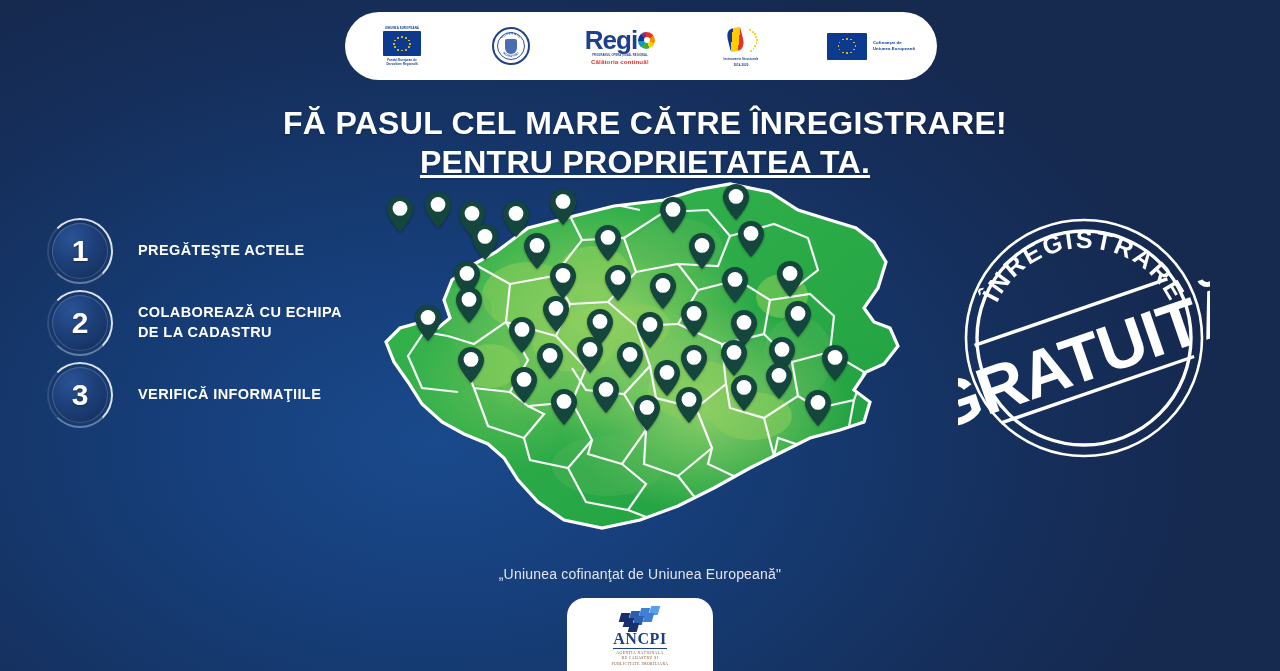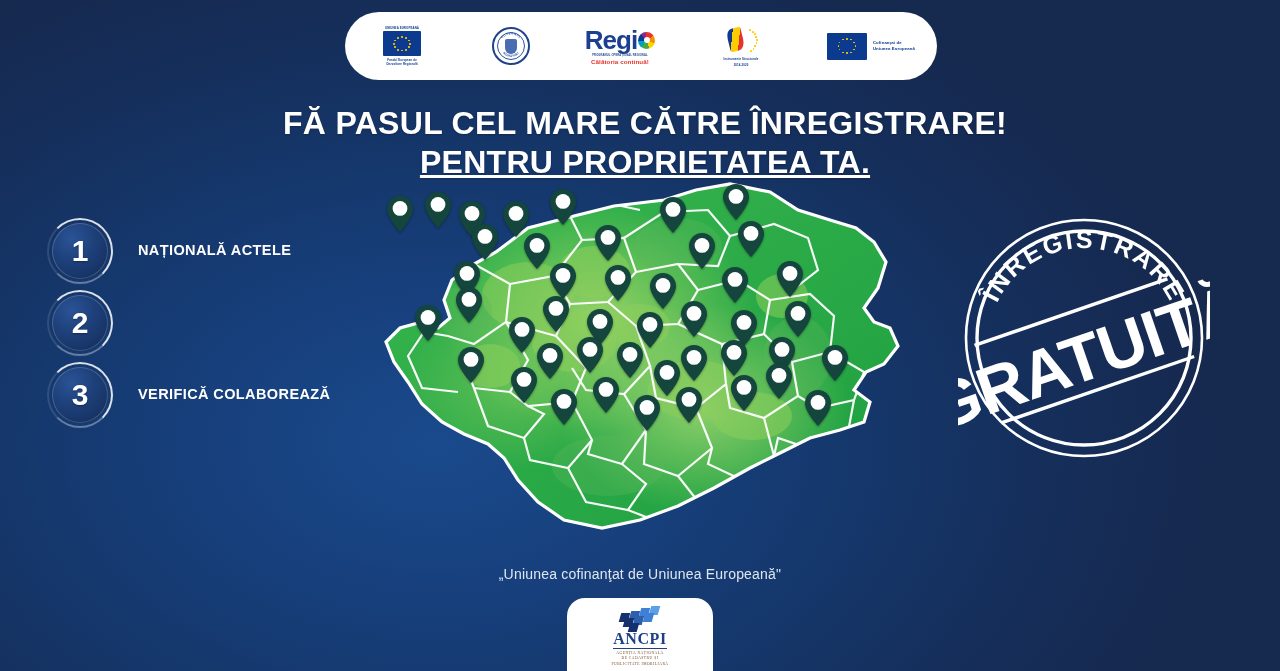--- a/index.html
+++ b/index.html
@@ -357,32 +357,34 @@
   <div id="headline">
     <span class="l1">FĂ PASUL CEL MARE CĂTRE ÎNREGISTRARE!</span>
     <span class="l2">PENTRU PROPRIETATEA TA.</span>
   </div>
 
   <div id="steps">
     <div class="step">
       <div class="step-badge">
         <span class="step-num">1</span>
       </div>
-      <div class="step-label">NAȚIONALĂ ACTELE</div>
+      <div class="step-label">PREGĂTEŞTE ACTELE</div>
     </div>
     <div class="step">
       <div class="step-badge">
         <span class="step-num">2</span>
       </div>
+      <div class="step-label">COLABOREAZĂ CU ECHIPA
+DE LA CADASTRU</div>
     </div>
     <div class="step">
       <div class="step-badge">
         <span class="step-num">3</span>
       </div>
-      <div class="step-label">VERIFICĂ COLABOREAZĂ</div>
+      <div class="step-label">VERIFICĂ INFORMAŢIILE</div>
     </div>
   </div>
 
   <div id="map-wrap">
     <svg id="map-svg" viewBox="0 0 525 375">
       <defs>
         <linearGradient id="landGrad" x1="0" y1="0" x2="1" y2="1">
           <stop offset="0%" stop-color="#39b54a"></stop>
           <stop offset="35%" stop-color="#2fae4a"></stop>
           <stop offset="70%" stop-color="#25a544"></stop>

